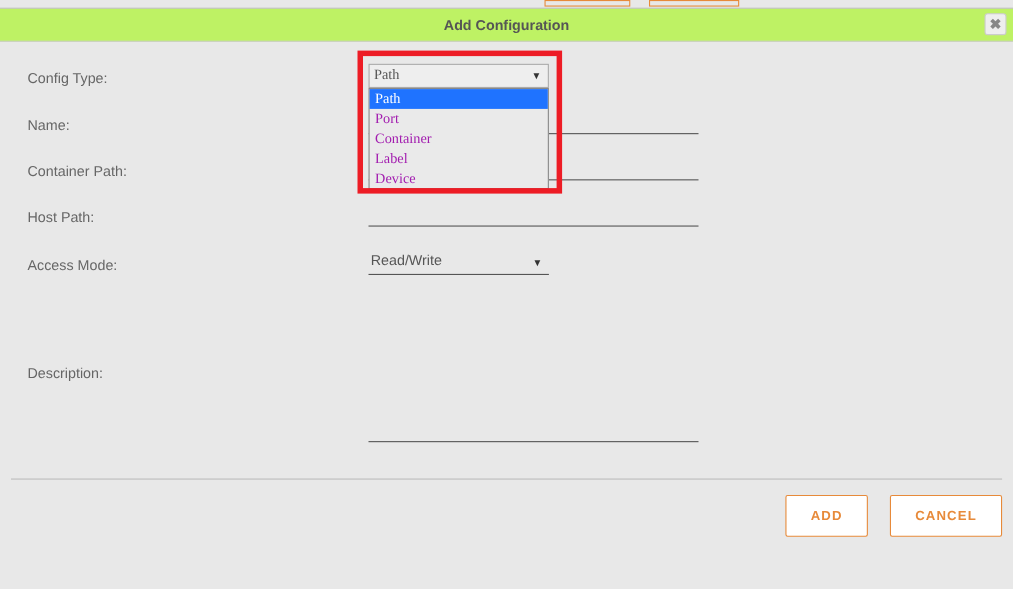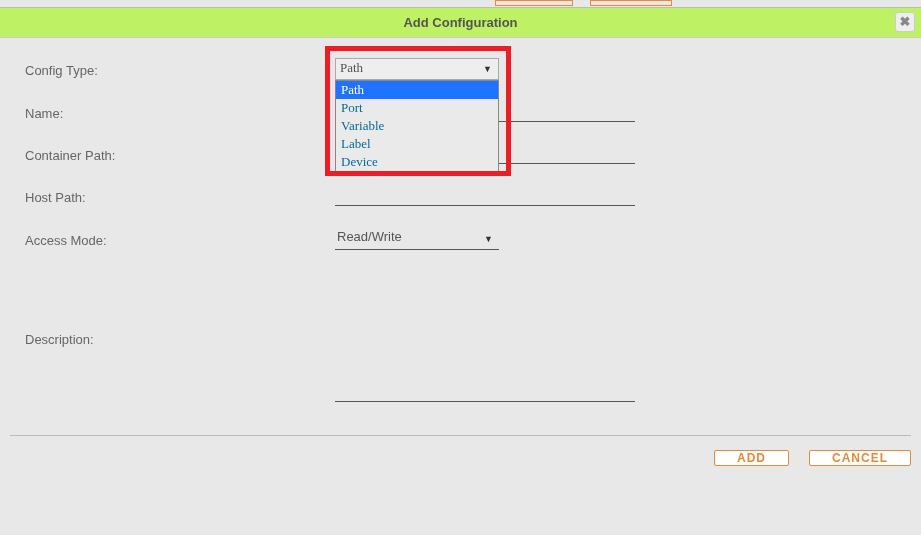--- a/index.html
+++ b/index.html
@@ -127,21 +127,21 @@
       top: 22px;
       left: 0;
       width: 164px;
       background: #eaeaea;
       border: 1px solid #888;
       z-index: 3;
     }
     .dropdown-item {
       padding: 1px 5px;
       font-size: 13px;
-      color: #0369a1;
+      color: #a21caf;
       cursor: pointer;
     }
     .dropdown-item.selected {
       background: #1f73ff;
       color: #fff;
     }
     .underline-input {
       width: 300px;
       border: none;
       border-bottom: 1px solid #555;
@@ -181,21 +181,21 @@
       justify-content: flex-end;
       gap: 20px;
     }
     .btn {
       border: 1px solid #e78a3a;
       background: #fff;
       color: #e78a3a;
       font-weight: bold;
       font-size: 12px;
       letter-spacing: 1px;
-      padding: 0 22px;
+      padding: 11px 22px;
       cursor: pointer;
       border-radius: 2px;
     }
   </style>
 </head>
 <body>
 
 <div class="top-strip">
   <div class="top-highlight1"></div>
   <div class="top-highlight2"></div>
@@ -216,21 +216,21 @@
       <div class="form-label">Config Type:</div>
       <div class="form-field dropdown-wrapper">
         <div class="highlight-box"></div>
         <div class="select-box">
           <span>Path</span>
           <span class="select-arrow">▼</span>
         </div>
         <div class="dropdown-list">
           <div class="dropdown-item selected">Path</div>
           <div class="dropdown-item">Port</div>
-          <div class="dropdown-item">Variable</div>
+          <div class="dropdown-item">Container</div>
           <div class="dropdown-item">Label</div>
           <div class="dropdown-item">Device</div>
         </div>
       </div>
     </div>
 
     <div class="form-row">
       <div class="form-label">Name:</div>
       <div class="form-field">
         <input type="text" class="underline-input" value="" style="">

